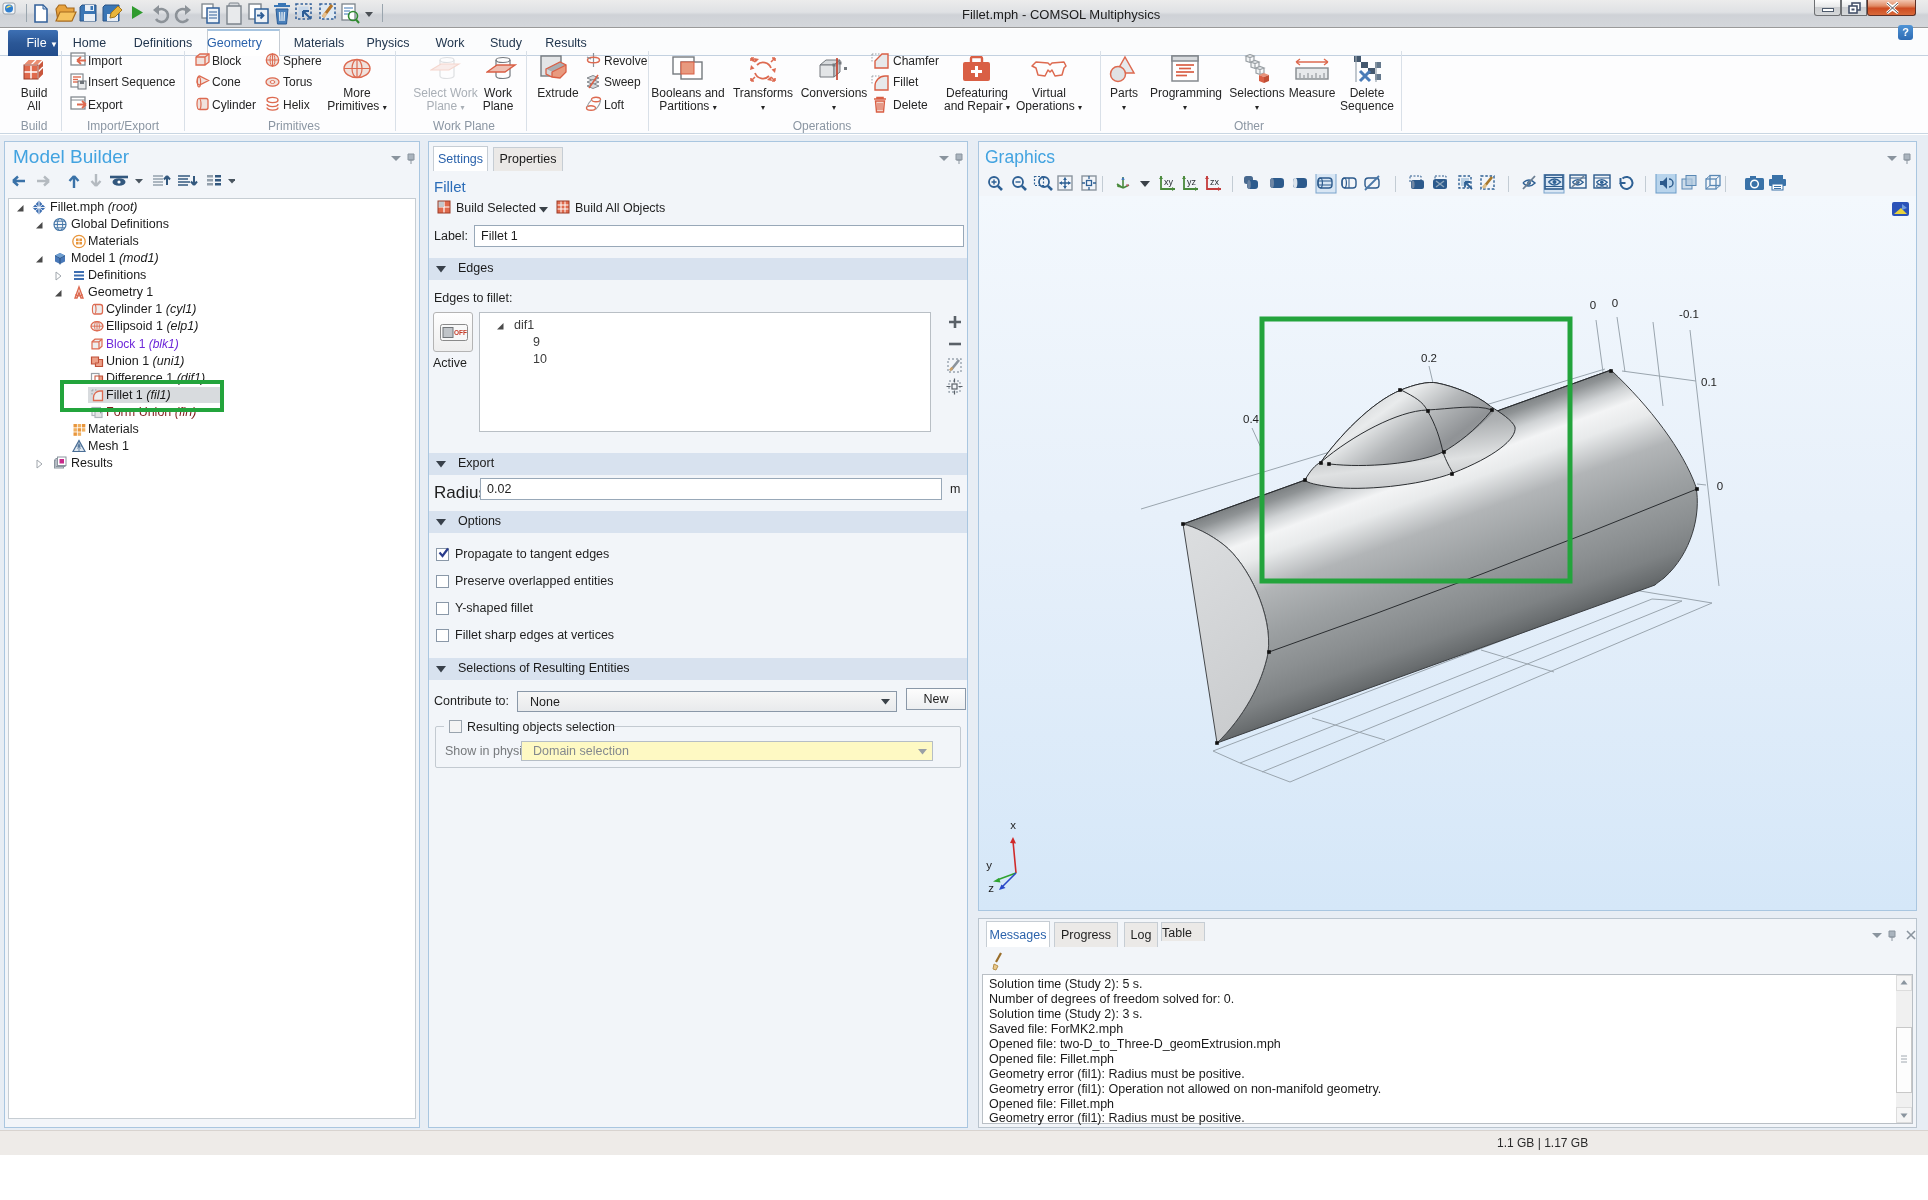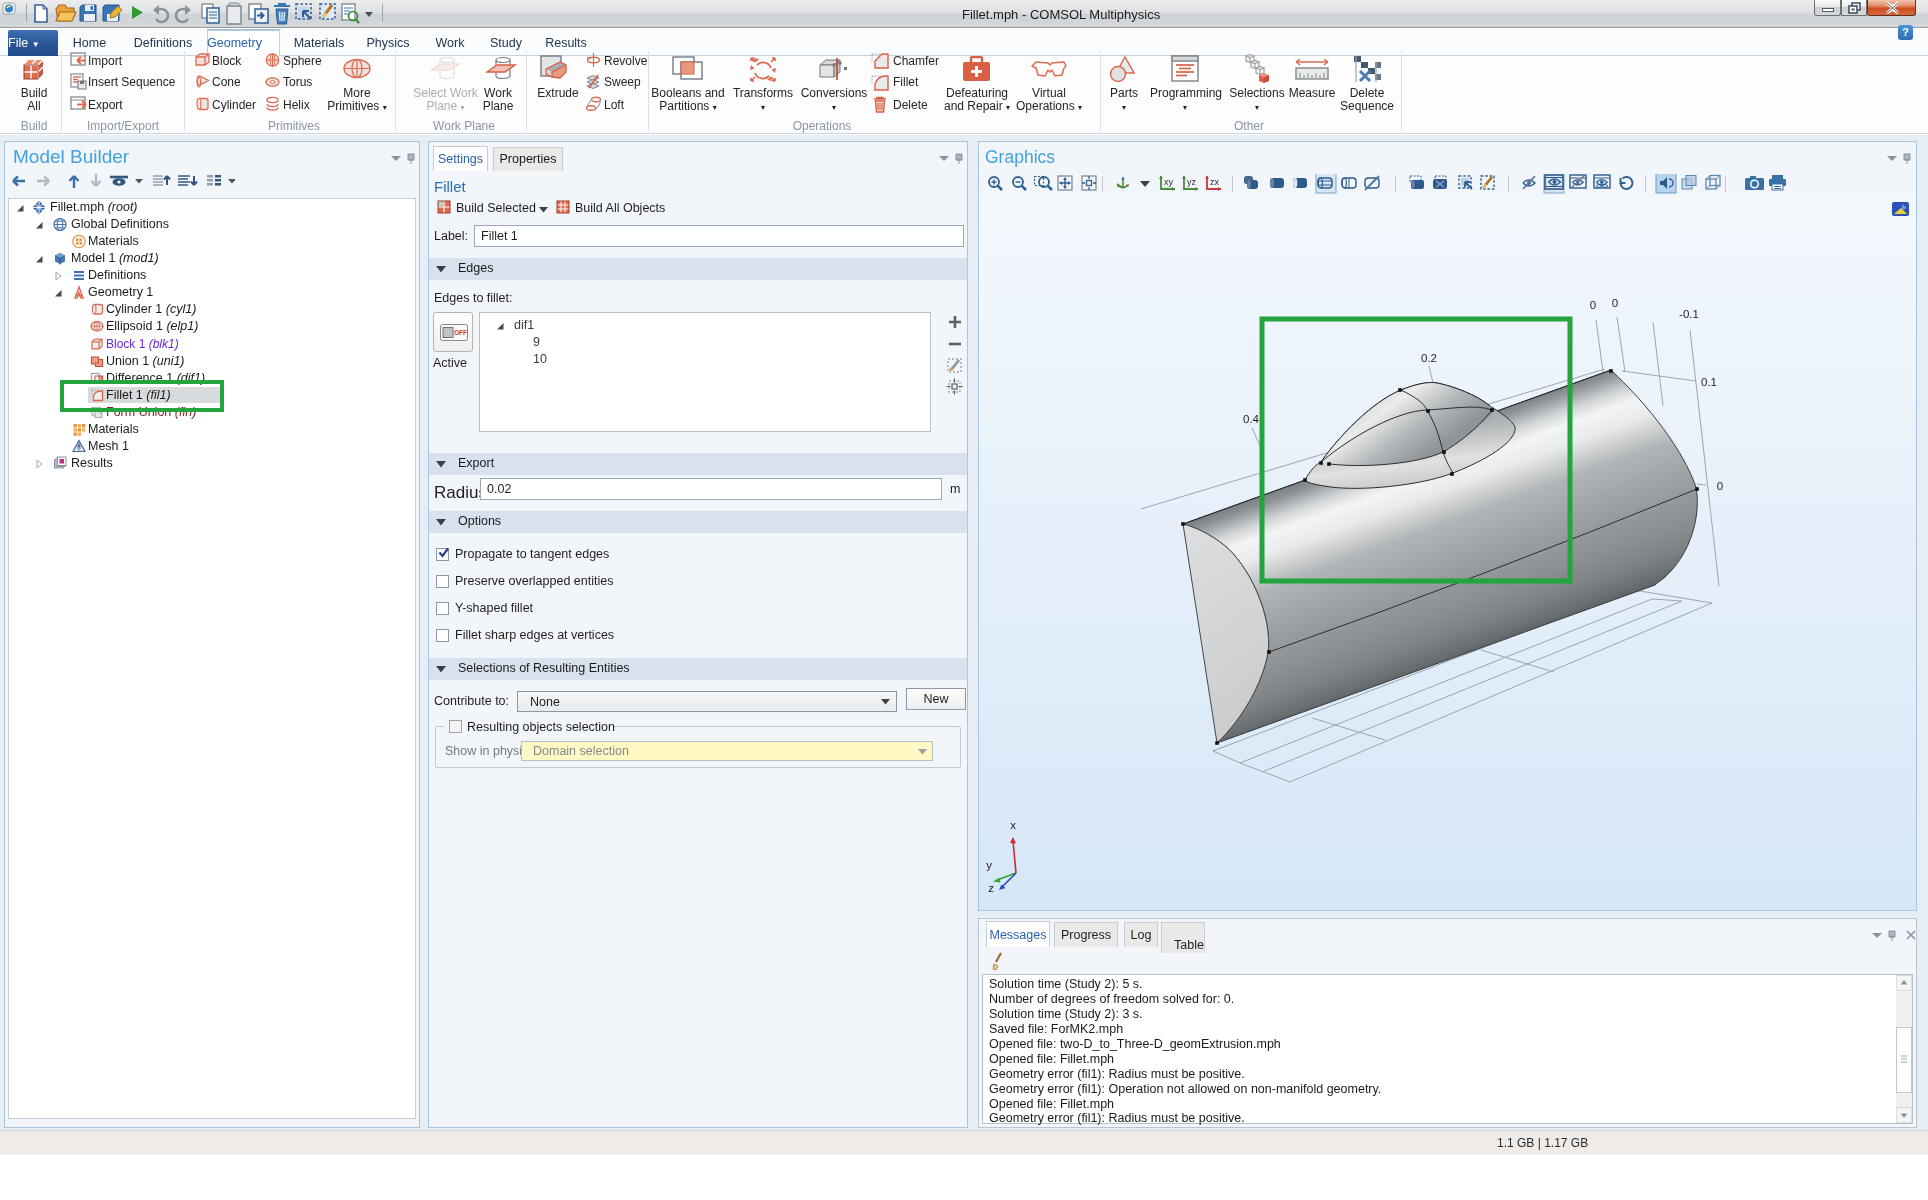--- a/index.html
+++ b/index.html
@@ -103,21 +103,21 @@
   </div>
   <div class="ab" style="left:1867px;top:0;width:49px;height:16px;background:linear-gradient(#f3c6b0,#e08a64 40%,#ce4c22 55%,#d96a3a);border:1px solid #5e3026;border-top:none;border-radius:0 0 3px 3px">
     <svg class="ab" style="left:17px;top:2px" width="15" height="12" viewBox="0 0 15 12">
         <path d="M2 1 L7.5 4.6 L13 1 M2 11 L7.5 7.4 L13 11 M2 1 L13 11 M13 1 L2 11" stroke="#fff" stroke-width="2.6" fill="none"></path>
         <path d="M2 1 L13 11 M13 1 L2 11" stroke="#50585f" stroke-width="1" fill="none"></path>
       </svg>
   </div>
 </div>
 
 <div class="ab" style="left:0;top:29px;width:1928px;height:27px;background:#fbfcfd;border-bottom:1px solid #c3d1e0">
-  <div class="ab" style="left:8px;top:1px;width:50px;height:26px;background:linear-gradient(#3d70b4,#2b5796 50%,#224c8b);border-radius:2px 2px 0 0;color:#fff;text-align:left;line-height:26px;font-size:12.5px">File <span style="font-size:8px">▼</span></div>
+  <div class="ab" style="left:8px;top:1px;width:50px;height:26px;background:linear-gradient(#3d70b4,#2b5796 50%,#224c8b);border-radius:2px 2px 0 0;color:#fff;text-align:right;line-height:26px;font-size:12.5px">File <span style="font-size:8px">▼</span></div>
   <div class="ab" style="left:207px;top:0;width:73px;height:27px;background:#fff;border:1px solid #c6cdd4;border-bottom:none;border-top:2px solid #a8c5e0"></div>
   <div class="ab" style="left:62px;top:7px;width:55px;text-align:center;color:#21364e;font-size:12.5px">Home</div>
   <div class="ab" style="left:123px;top:7px;width:80px;text-align:center;color:#21364e;font-size:12.5px">Definitions</div>
   <div class="ab" style="left:207px;top:7px;width:73px;text-align:left;color:#2a62ab;font-size:12.5px">Geometry</div>
   <div class="ab" style="left:285px;top:7px;width:68px;text-align:center;color:#21364e;font-size:12.5px">Materials</div>
   <div class="ab" style="left:359px;top:7px;width:58px;text-align:center;color:#21364e;font-size:12.5px">Physics</div>
   <div class="ab" style="left:426px;top:7px;width:48px;text-align:center;color:#21364e;font-size:12.5px">Work</div>
   <div class="ab" style="left:482px;top:7px;width:48px;text-align:center;color:#21364e;font-size:12.5px">Study</div>
   <div class="ab" style="left:538px;top:7px;width:56px;text-align:center;color:#21364e;font-size:12.5px">Results</div>
   <div class="ab" style="left:1898px;top:-4px;width:15px;height:15px;background:linear-gradient(#4f94d6,#2e6cb4);border-radius:3px;color:#fff;font-weight:bold;text-align:center;line-height:15px;font-size:11px">?</div>
@@ -1011,21 +1011,21 @@
     <g transform="translate(913,6)">
       <rect x="0" y="0" width="17" height="14" rx="2" fill="#2a52b8"></rect>
       <path d="M2 12 l7 -6 6 6 z" fill="#e8d23c"></path>
       <path d="M10 2 l5 4 -5 2 z" fill="#6e9ce0"></path>
     </g>
   </svg>
 
 <div class="ab" id="msgpanel" style="left:978px;top:918px;width:939px;height:210px;background:#f2f5f9;border:1px solid #b9c4ce"></div>
 <div class="ab" style="left:1054px;top:922px;width:64px;height:25px;background:#ebe9e7;border:1px solid #c6cdd4;border-bottom:none;text-align:center;padding-top:5px;font-size:12.5px">Progress</div>
 <div class="ab" style="left:1124px;top:922px;width:34px;height:25px;background:#ebe9e7;border:1px solid #c6cdd4;border-bottom:none;text-align:center;padding-top:5px;font-size:12.5px">Log</div>
-<div class="ab" style="left:1161px;top:922px;width:44px;height:31px;background:#ebe9e7;border:1px solid #c6cdd4;border-bottom:none;text-align:right;padding-top:15px;font-size:12.5px">Table</div>
+<div class="ab" style="left:1161px;top:922px;width:44px;height:19px;background:#ebe9e7;border:1px solid #c6cdd4;border-bottom:none;text-align:left;padding-top:3px;font-size:12.5px">Table</div>
 <div class="ab" style="left:986px;top:921px;width:64px;height:26px;background:#fff;border:1px solid #c6cdd4;border-bottom:none;text-align:center;padding-top:6px;font-size:12.5px;color:#2a62ab">Messages</div>
 <svg class="ab" style="left:1871px;top:930px" width="46" height="12" viewBox="0 0 46 12">
     <path d="M1 3 l5 5 5-5 z" fill="#8a949e"></path>
     <path d="M18 1 h6 v6 h-6 z M19 7 h4 M21 7 v4" stroke="#8a949e" fill="#aab4be"></path>
     <path d="M36 1 l8 8 m0 -8 l-8 8" stroke="#8a949e" stroke-width="1.6"></path>
   </svg>
 <svg class="ab" style="left:990px;top:952px" width="16" height="20" viewBox="0 0 16 20">
     <path d="M11 1 L6 10" stroke="#9a6e2a" stroke-width="2.2"></path>
     <path d="M4 12 l4 2 -2 4 -3 -1 z" fill="#e8c88c" stroke="#b89048"></path>
   </svg>

